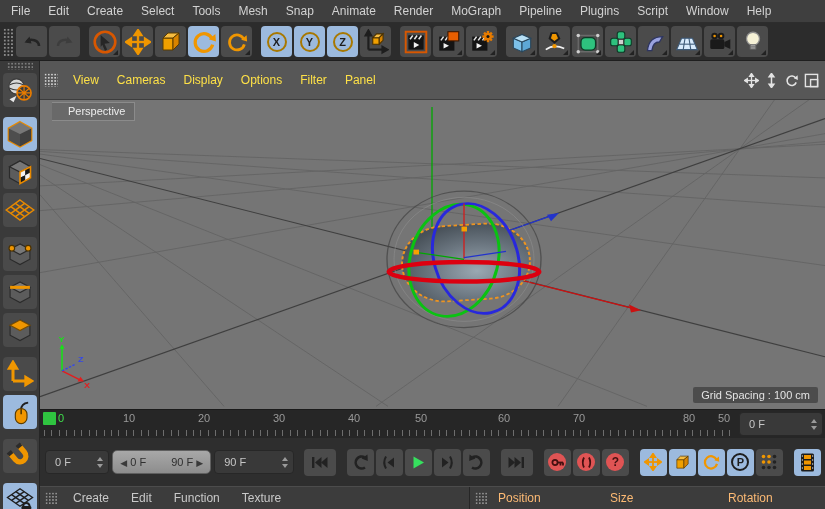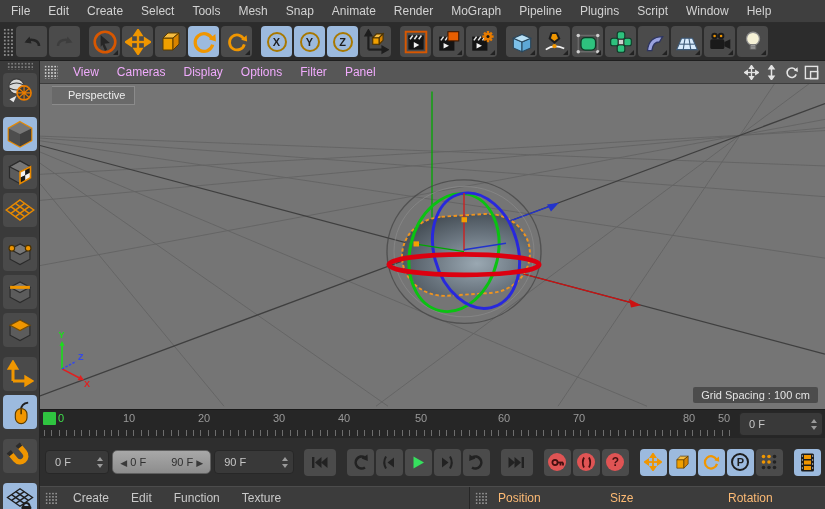--- a/index.html
+++ b/index.html
@@ -42,21 +42,21 @@
   .sgap { height:6px; flex:none; }
 
   .right { flex:1; display:flex; flex-direction:column; min-width:0; }
 
   
   .vmenubar { flex:0 0 22px; background:#575757; border-bottom:1px solid #3c3c3c;
               display:flex; align-items:center; }
   .vgrip { width:14px; height:14px; margin:0 6px 0 4px; flex:none;
            background-image:radial-gradient(circle,#cfcfcf 0.8px, rgba(0,0,0,0) 1px);
            background-size:3.2px 3.2px; }
-  .vitem { color:#f0abfc; font-size:12px; padding:0 9px; line-height:22px; }
+  .vitem { color:#fde047; font-size:12px; padding:8px 9px; line-height:22px; }
   .vnav { margin-left:auto; display:flex; align-items:center; gap:5px; padding-right:6px; }
   .vnav svg { display:block; }
 
   
   .viewport { flex:1; position:relative; background:#757575; overflow:hidden; }
   .viewport > svg { position:absolute; inset:0; width:100%; height:100%; }
   .cam-label { position:absolute; top:2px; left:12px; background:rgba(104,104,104,.92);
                color:#ececec; font-size:11px; padding:2px 9px 3px 16px; border:1px solid #8b8b8b; border-left:none; }
   .gridspacing { position:absolute; right:7px; bottom:6px; background:rgba(52,52,52,.62);
                  color:#e3e3e3; font-size:11px; padding:2px 8px; border-radius:2px; }
@@ -579,21 +579,21 @@
         <div class="gridspacing">Grid Spacing : 100 cm</div>
       </div>
 
       <div class="ruler">
         <div class="ruler-body">
           <div class="playhead"></div>
           <span class="rnum green" style="left:18px">0</span>
           <span class="rnum" style="left:76px">10</span>
           <span class="rnum" style="left:151px">20</span>
           <span class="rnum" style="left:226px">30</span>
-          <span class="rnum" style="left:291px">40</span>
+          <span class="rnum" style="left:301px">40</span>
           <span class="rnum" style="left:368px">50</span>
           <span class="rnum" style="left:451px">60</span>
           <span class="rnum" style="left:526px">70</span>
           <span class="rnum" style="left:636px">80</span>
           <span class="rnum" style="left:671px">50</span>
         </div>
         <div class="ffield rfield">
           <span>0 F</span>
           <span class="stp">
               <i class="up"></i>

